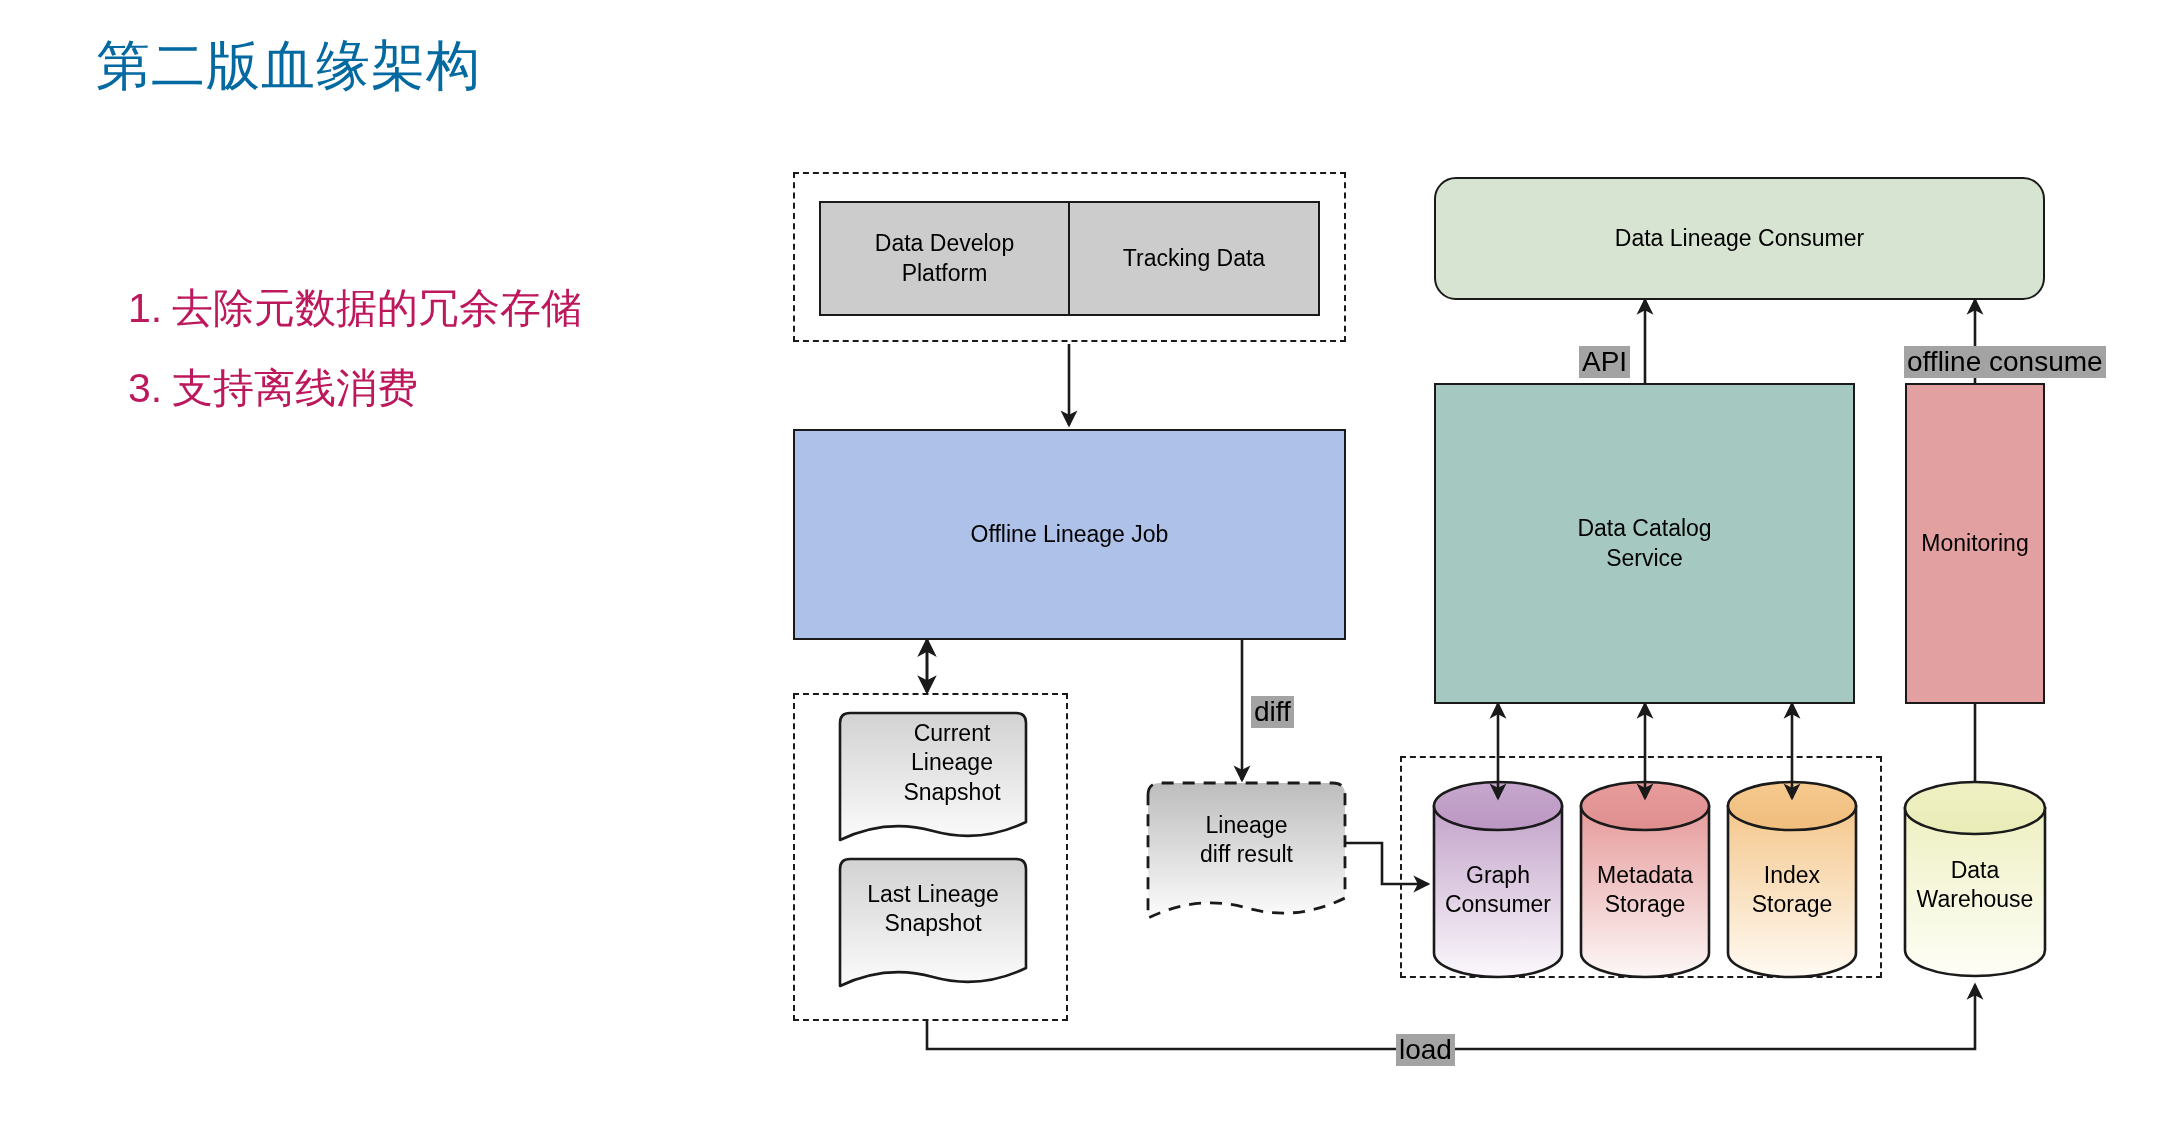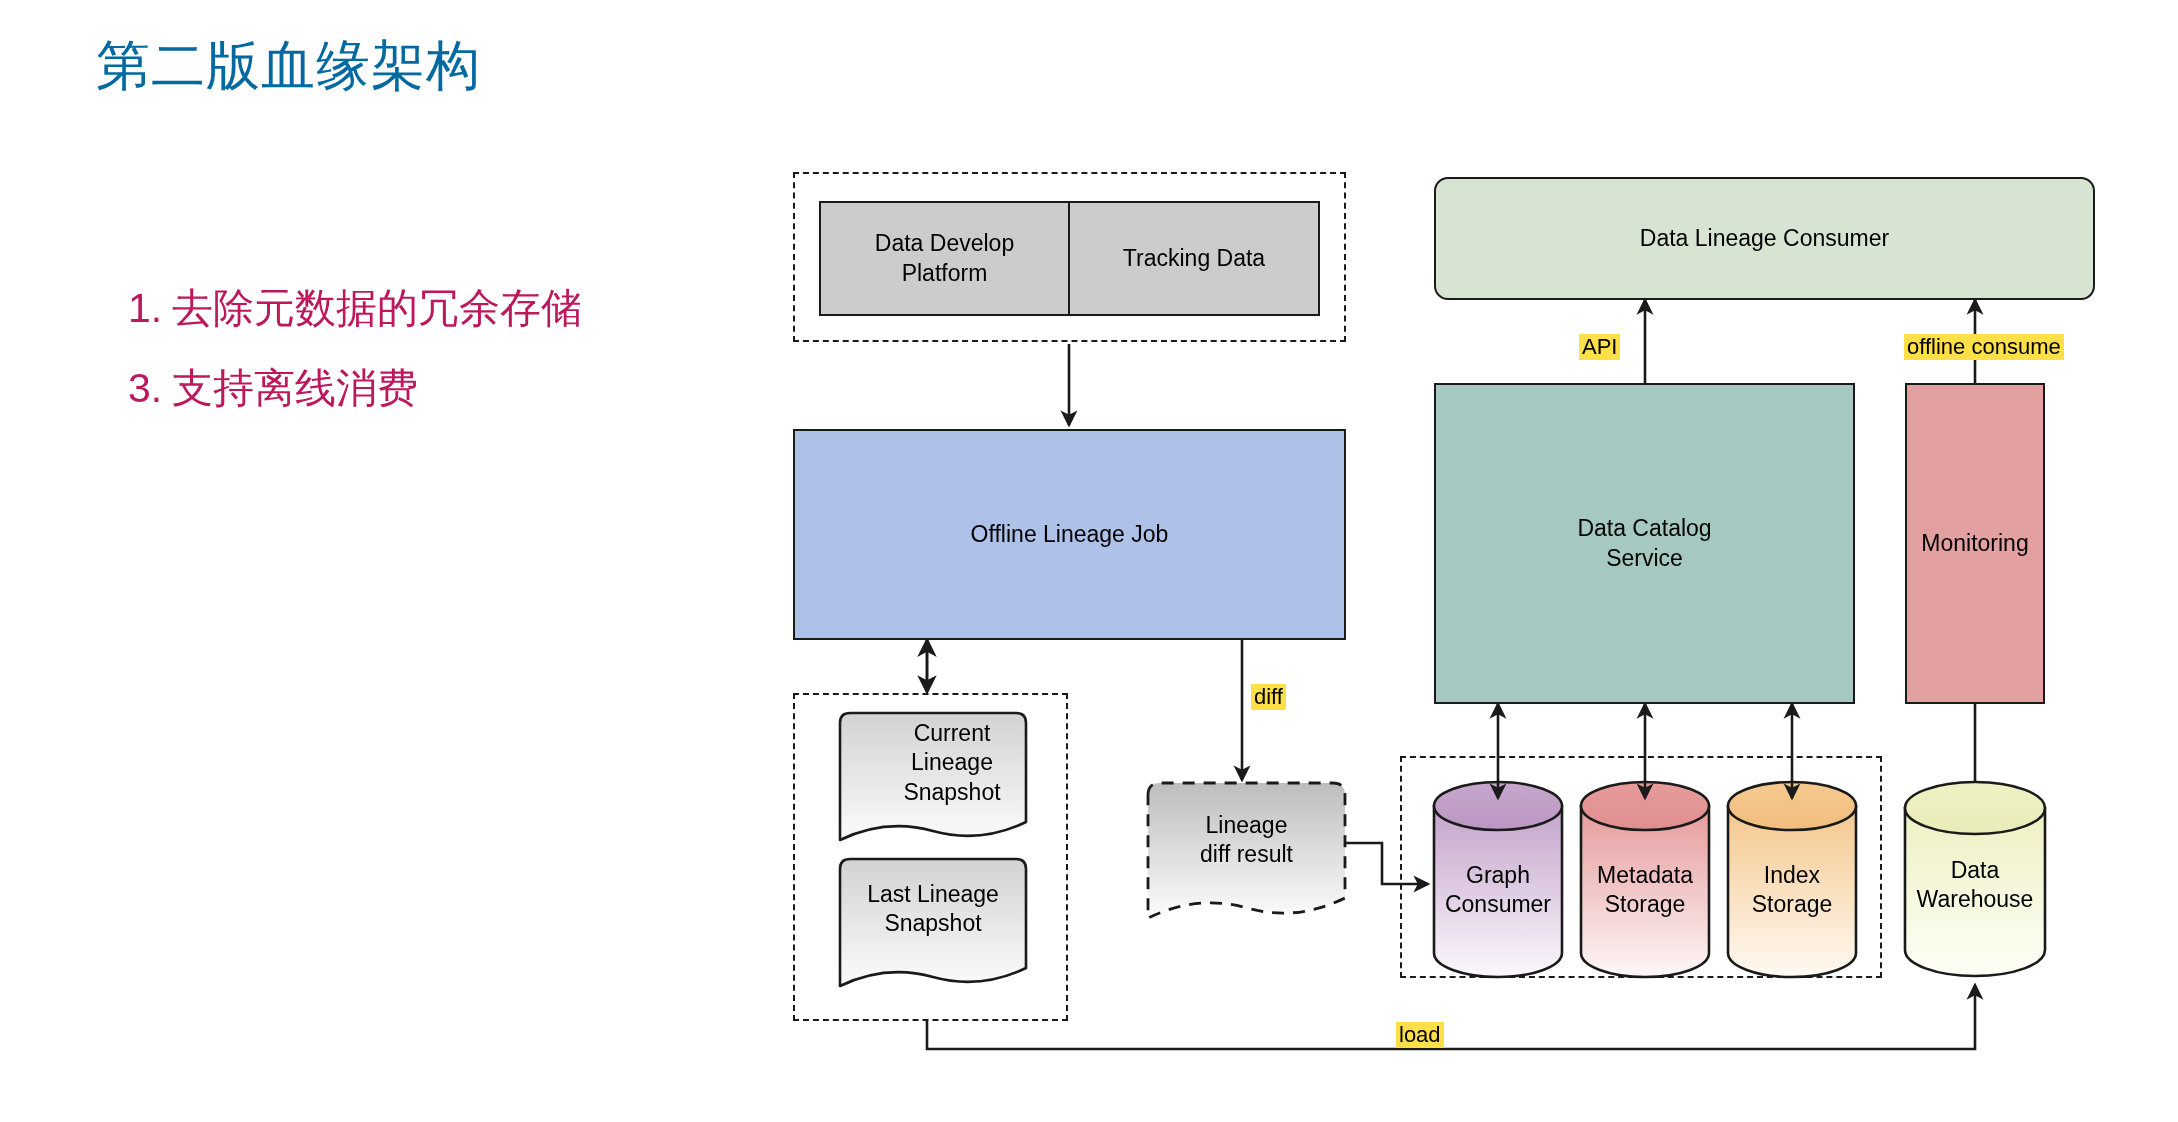--- a/index.html
+++ b/index.html
@@ -80,25 +80,26 @@
     border: 2px solid #1a1a1a;
   }
   .dashed-group {
     position: absolute;
     box-sizing: border-box;
     border: 2.5px dashed #1a1a1a;
     background: transparent;
   }
   .edge-label {
     position: absolute;
-    font-size: 22px;
+    font-size: 28px;
     color: #000000;
     white-space: nowrap;
-    background: #fde047;
+    background: #a3a3a3;
     padding: 0 3px;
+    margin-top: 12px;
   }
   svg.overlay {
     position: absolute;
     left: 0; top: 0;
     width: 2178px;
     height: 1122px;
     pointer-events: none;
   }
 </style>
 </head>
@@ -239,21 +240,21 @@
     <div class="node" style="left:840px; top:859px; width:186px; height:100px;">
       <span style="white-space:pre-line;">Last Lineage
 Snapshot</span>
     </div>
 
     <div class="node" style="left:1148px; top:785px; width:197px; height:110px;">
       <span style="white-space:pre-line;">Lineage
 diff result</span>
     </div>
 
-    <div class="node rect" style="left:1434px; top:177px; width:661px; height:123px; background:#d7e4d2; border-radius:14px;">
+    <div class="node rect" style="left:1434px; top:177px; width:611px; height:123px; background:#d7e4d2; border-radius:22px;">
       <span style="white-space:pre-line;">Data Lineage Consumer</span>
     </div>
 
     <div class="node rect" style="left:1434px; top:383px; width:421px; height:321px; background:#a5c9c1;">
       <span style="white-space:pre-line;">Data Catalog
 Service</span>
     </div>
 
     <div class="node rect" style="left:1905px; top:383px; width:140px; height:321px; background:#e3a0a0;">
       <span style="white-space:pre-line;text-align:right;">Monitoring</span>

